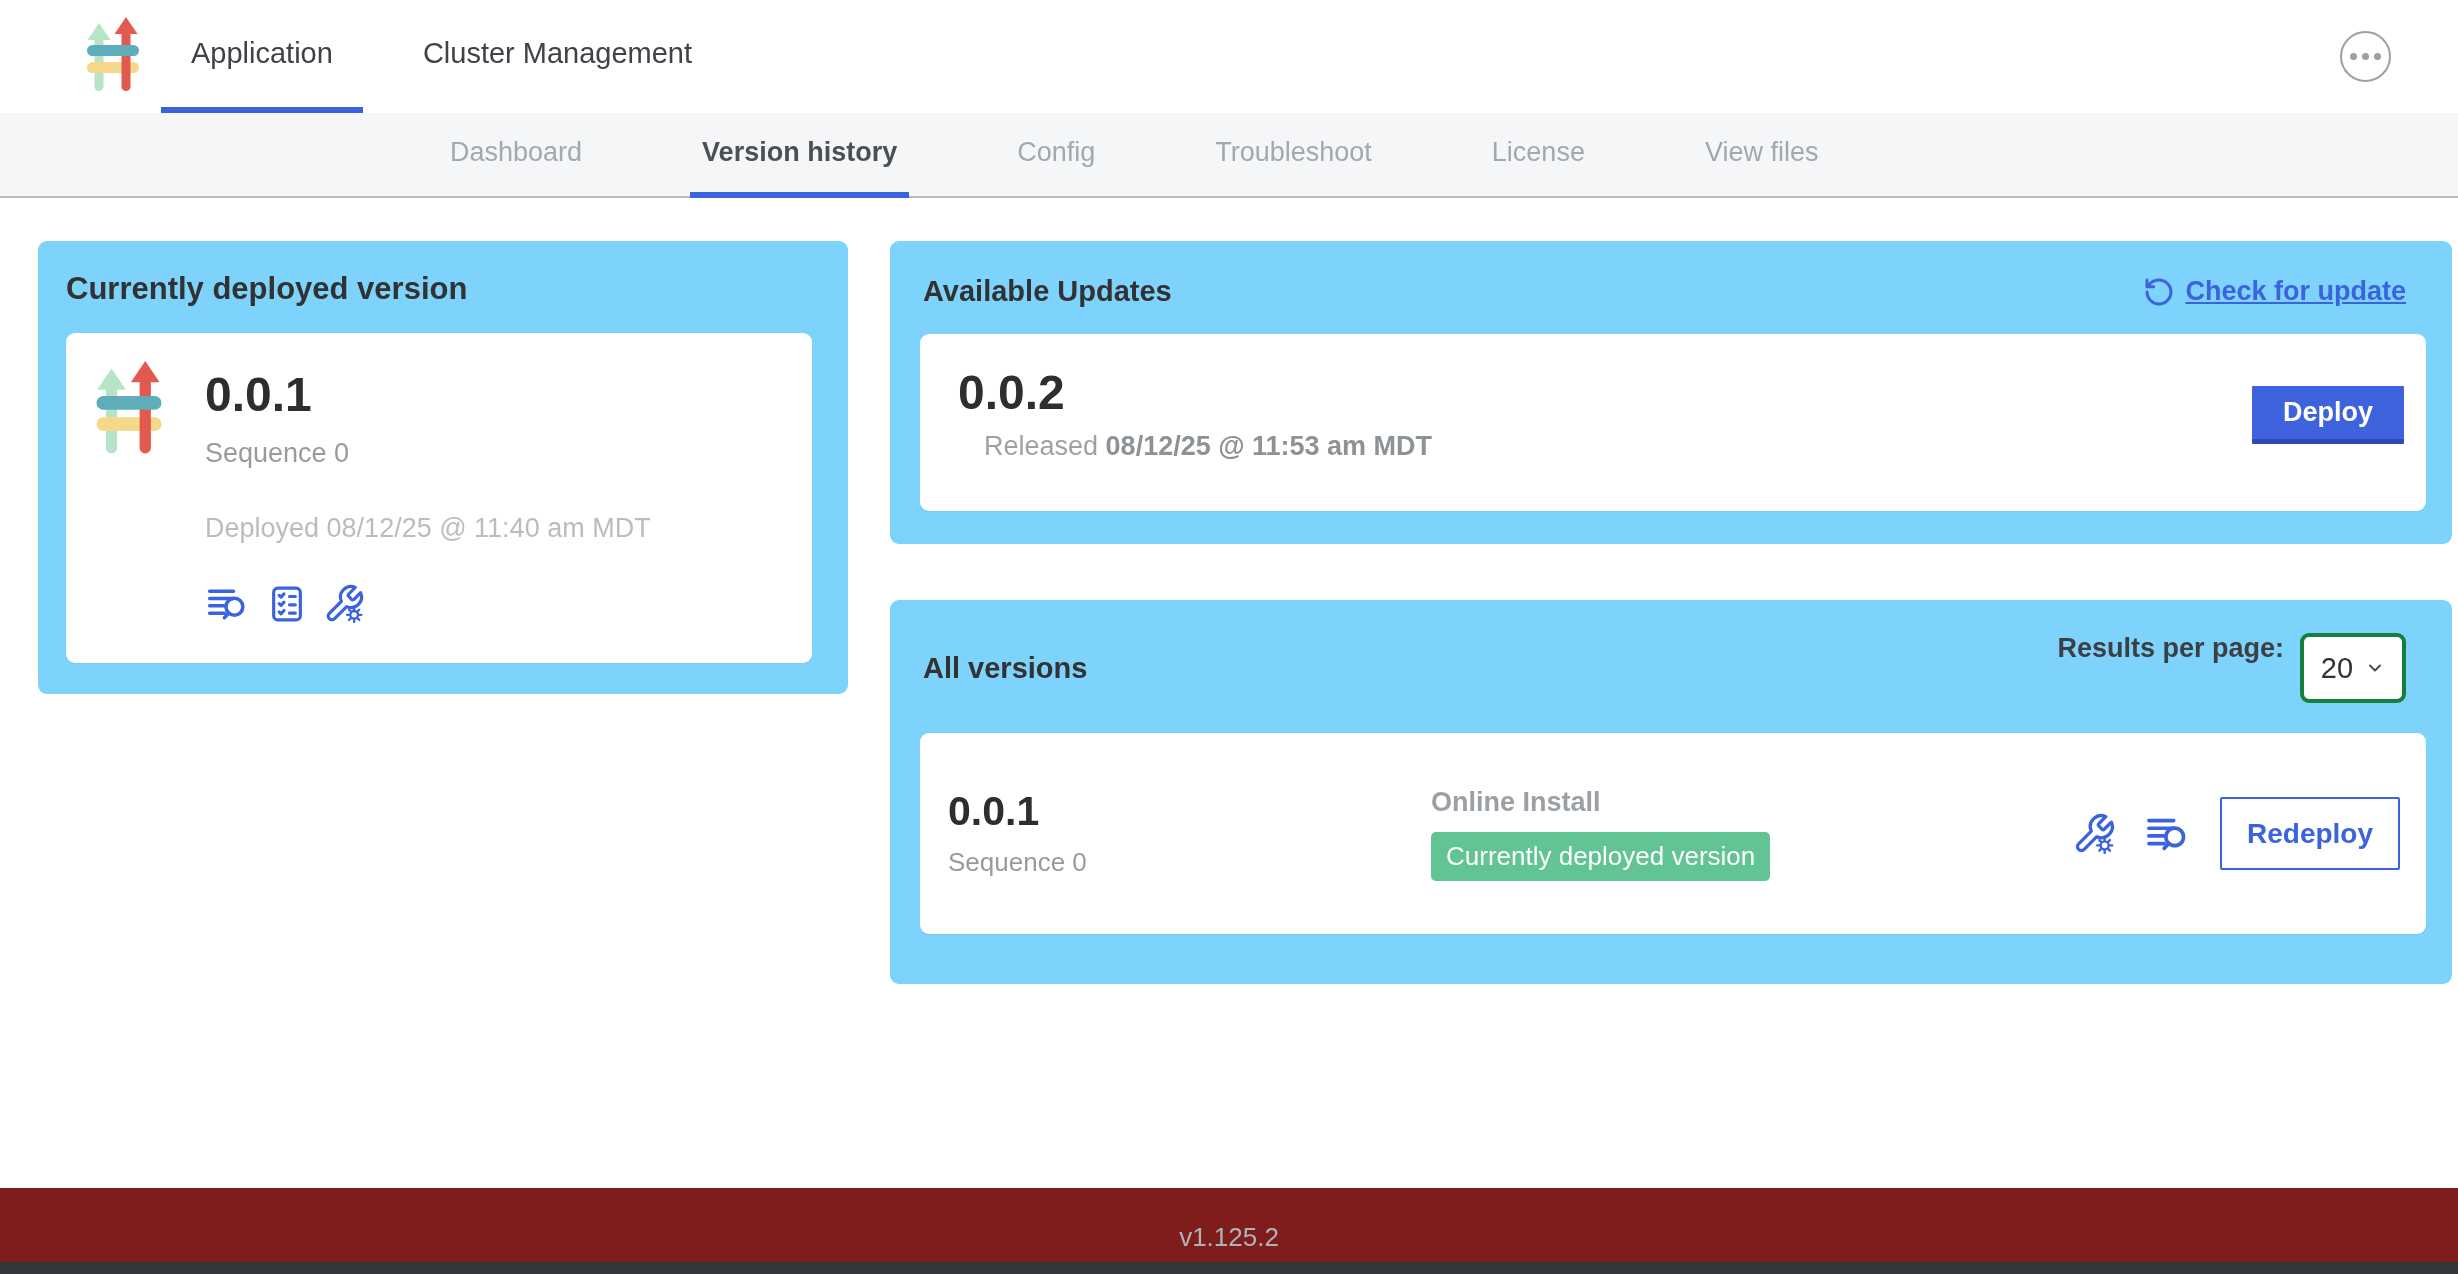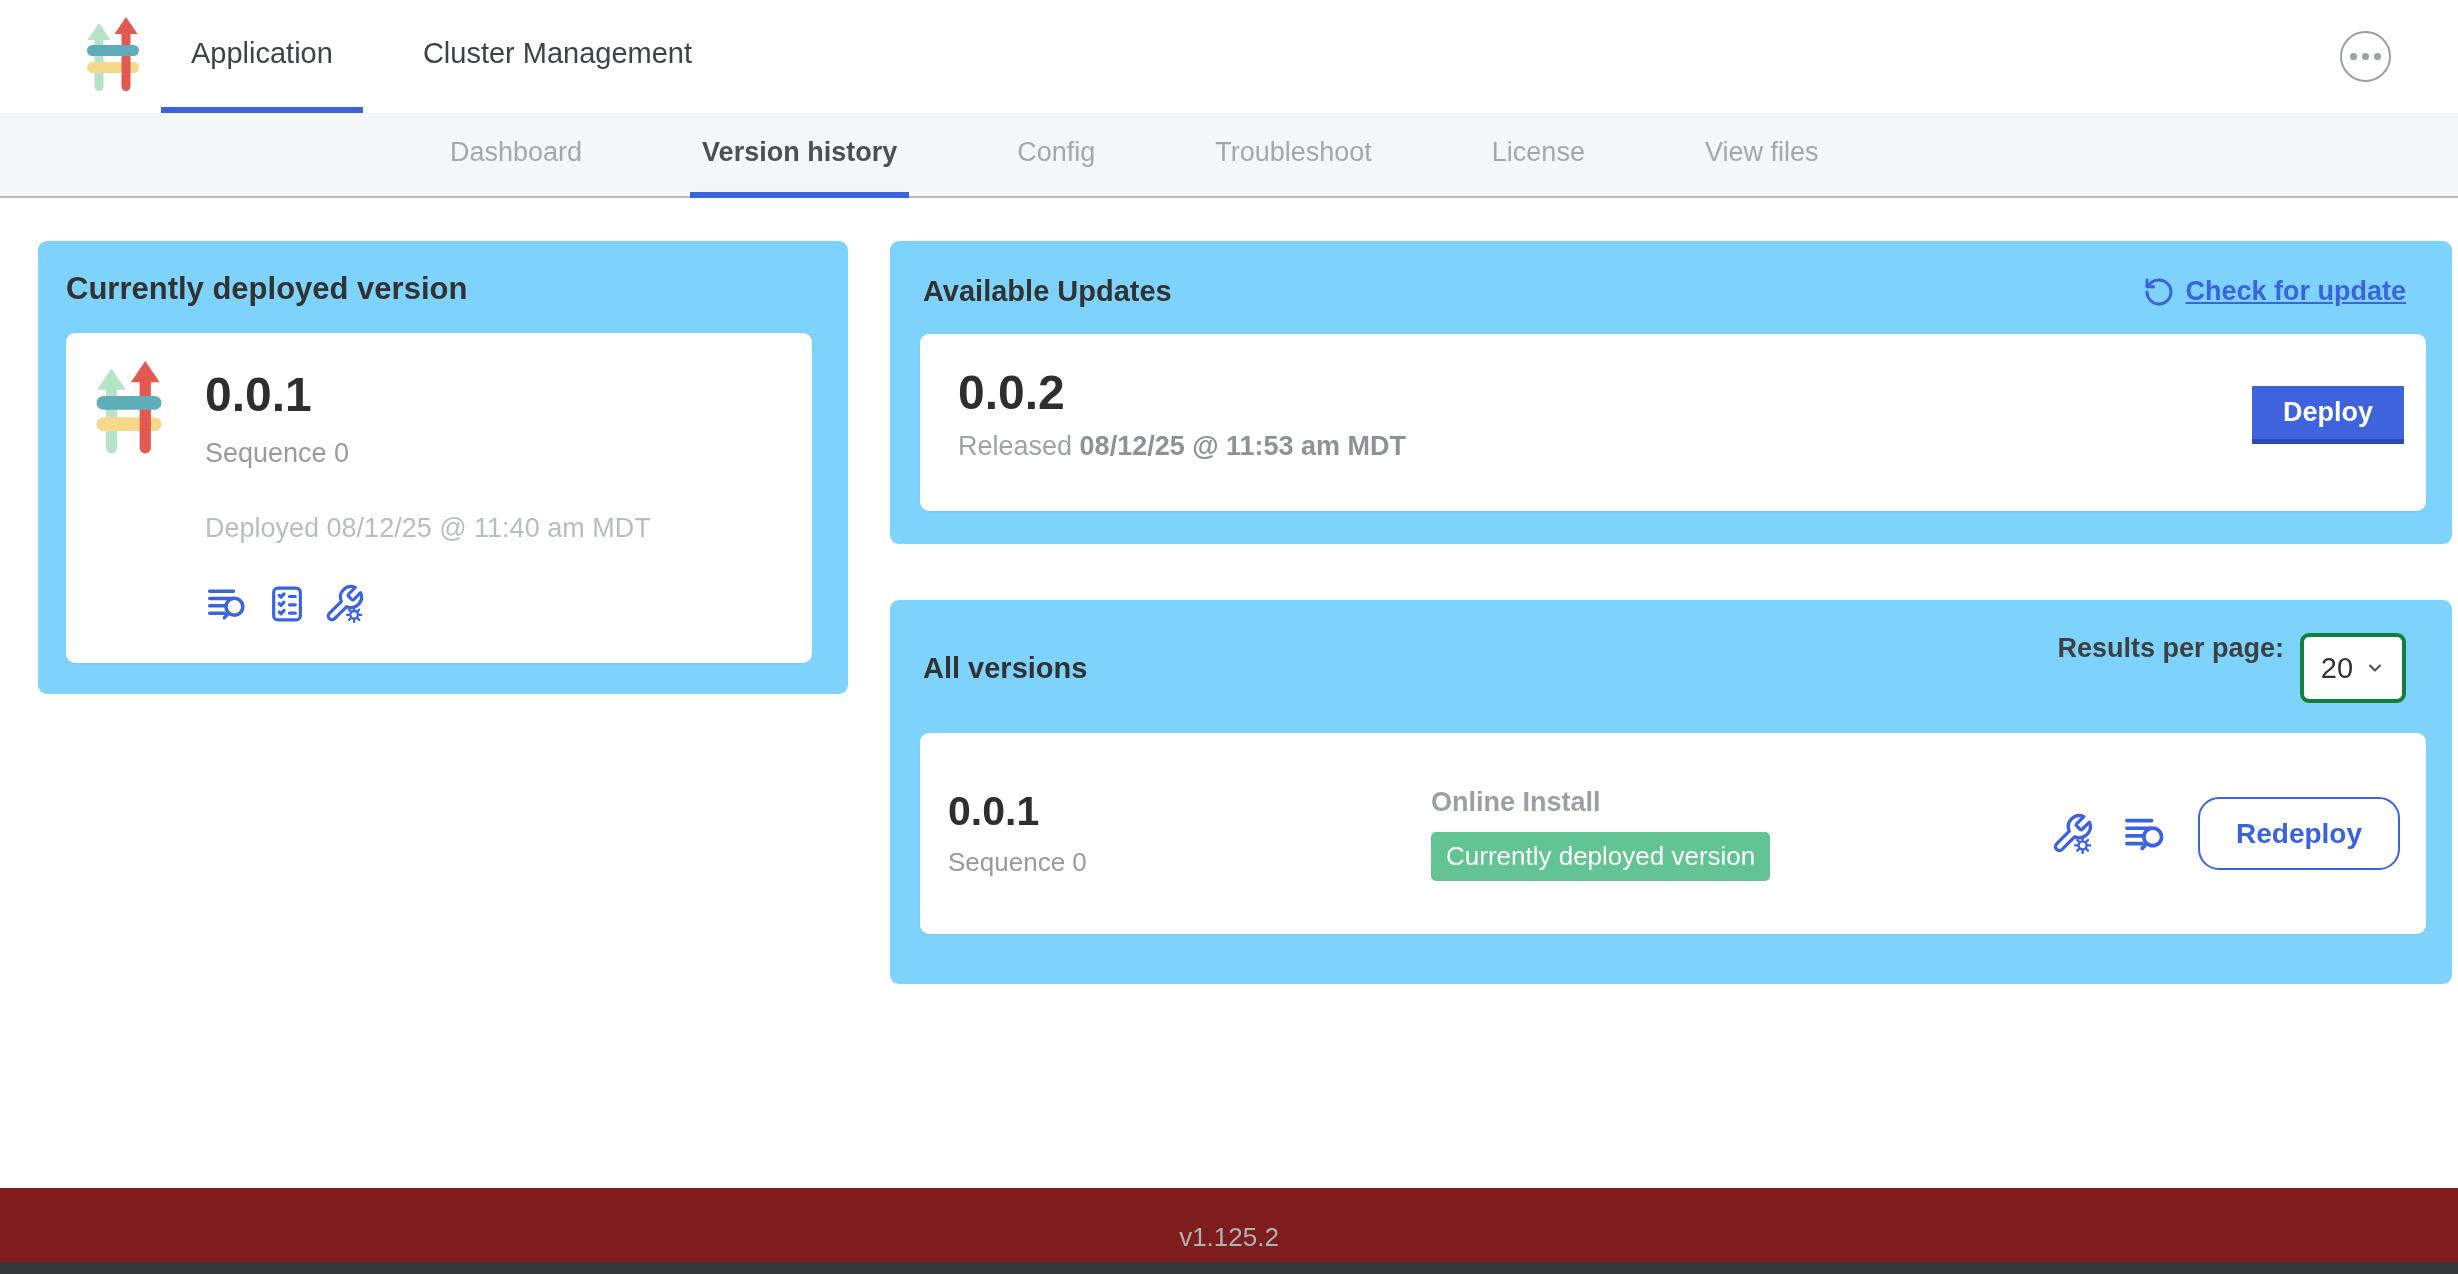--- a/index.html
+++ b/index.html
@@ -41,42 +41,42 @@
   .deployed-at{font-size:27px;color:#b9bdc1;margin-top:44px;}
   .action-icons{margin-top:38px;display:flex;gap:16px;color:#3b63de;align-items:center;}
   .action-icons .icon-btn{cursor:pointer;display:flex;}
 
   
   .updates-card{position:absolute;left:890px;top:241px;width:1562px;height:303px;padding:34px 26px 0 30px;}
   .card-head{display:flex;align-items:center;justify-content:space-between;margin:0 20px 0 3px;}
   .check-link{display:flex;align-items:center;gap:10px;color:#3b63de;font-size:27px;font-weight:600;cursor:pointer;}
   .check-link .link-text{text-decoration:underline;}
   .update-row{margin-top:26px;width:1506px;height:177px;display:flex;align-items:center;padding:0 22px 16px 38px;}
-  .released-line{font-size:27px;color:#9da2a6;margin-top:12px;}
+  .released-line{font-size:27px;color:#9da2a6;margin-top:12px;margin-left:26px;}
   .released-line b{color:#8d9296;font-weight:700;}
   .deploy-btn{margin-left:auto;width:152px;height:58px;background:#3f63dd;border:none;border-bottom:5px solid #2c49b8;
               border-radius:1px;color:#fff;font-size:27px;font-weight:700;cursor:pointer;
               font-family:"Liberation Sans","DejaVu Sans",sans-serif;}
 
   .allversions-card{position:absolute;left:890px;top:600px;width:1562px;height:384px;padding:33px 26px 0 30px;}
   .rpp-group{display:flex;gap:16px;}
   .rpp-label{font-size:27px;font-weight:600;color:#3c4043;}
   .rpp-select{width:98px;height:62px;background:#fff;border:4px solid #15803d;border-radius:9px;
               display:flex;align-items:center;justify-content:center;gap:12px;font-size:29px;color:#323232;cursor:pointer;}
   .version-row{margin-top:30px;width:1506px;height:201px;display:flex;align-items:center;padding:0 26px 0 28px;}
   .vr-col1{width:483px;}
   .version-mid{font-size:41px;font-weight:700;color:#2e2e2e;line-height:1.1;}
   .vr-seq{font-size:26px;color:#9a9a9a;margin-top:12px;}
   .vr-col2{flex:1;}
   .install-type{font-size:27px;font-weight:600;color:#9aa0a5;}
   .status-badge{display:inline-block;margin-top:14px;background:#61c492;color:#fff;font-size:26px;
                 padding:9px 15px;border-radius:5px;}
   .vr-actions{display:flex;align-items:center;gap:28px;color:#3b63de;}
   .vr-actions .icon-btn{cursor:pointer;display:flex;}
-  .redeploy-btn{width:202px;height:73px;background:#fff;border:2.5px solid #3b63de;border-radius:21px;
+  .redeploy-btn{width:180px;height:73px;background:#fff;border:2.5px solid #3b63de;border-radius:2px;
                 color:#3b63de;font-size:28px;font-weight:700;cursor:pointer;
                 font-family:"Liberation Sans","DejaVu Sans",sans-serif;}
 
   
   .footer{position:absolute;left:0;top:1188px;width:2458px;height:86px;background:#7f1d1d;}
   .footer-version{position:absolute;left:0;width:100%;top:34px;text-align:center;font-size:26px;color:#aeb3b7;}
   .bottom-bar{position:absolute;left:0;bottom:0;width:2458px;height:12px;background:#33373a;}
 
   svg{display:block;}
 </style>

